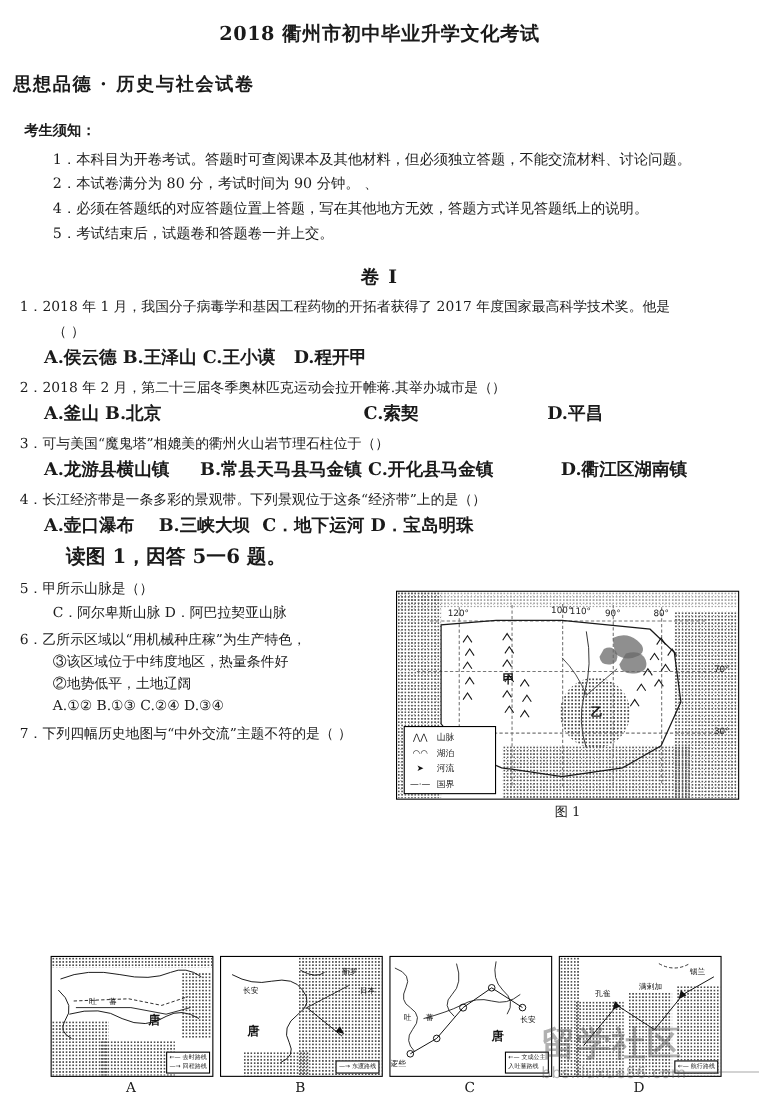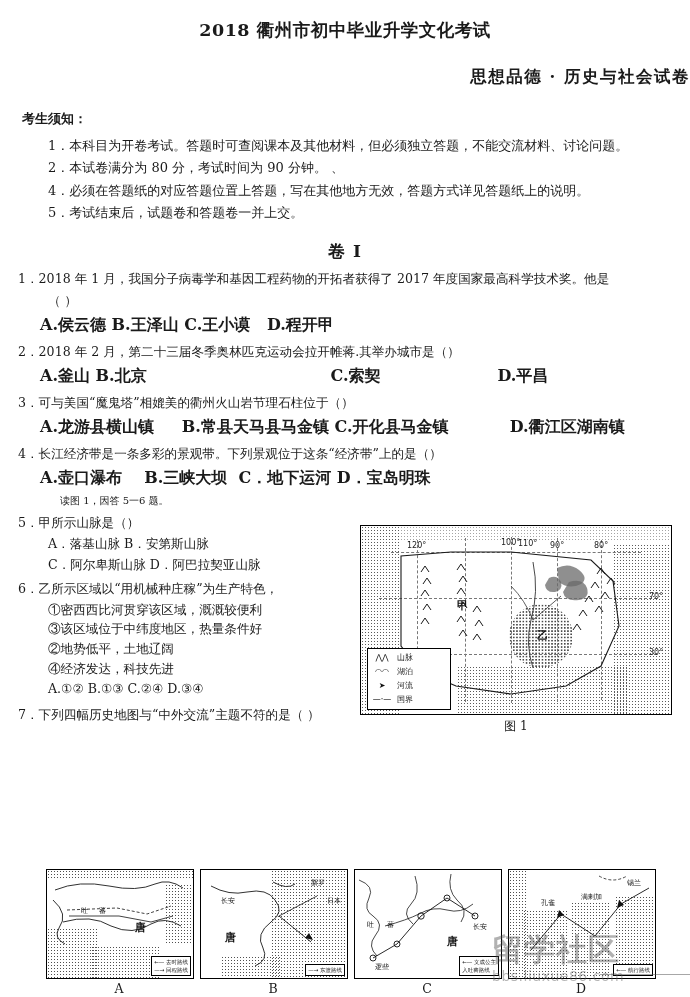--- a/index.html
+++ b/index.html
@@ -26,25 +26,26 @@
   
   .doc-title {
     text-align: center;
     font-weight: bold;
     font-size: 17.5px;
     letter-spacing: 0.5px;
     margin: 12px 0 0 0;
     padding-top: 6px;
   }
   .doc-subtitle {
-    text-align: right;
+    text-align: left;
     font-weight: bold;
     font-size: 16.5px;
     letter-spacing: 1.5px;
     margin: 24px 0 0 0;
+    padding-left: 12px;
   }
 
   
   .notice-head {
     font-size: 13px;
     font-weight: bold;
     margin: 22px 0 0 22px;
   }
   .notice-list {
     margin: 7px 0 0 0;
@@ -93,23 +94,24 @@
     font-size: 12.6px;
     line-height: 1.6;
     margin: 1px 18px 0 48px;
   }
   .q-sub {
     font-size: 12.6px;
     line-height: 1.58;
     margin: 0 18px 0 48px;
   }
   .q-readhint {
-    font-size: 10px;
+    font-size: 18px;
     line-height: 1.6;
     margin: 2px 18px 0 60px;
+    font-weight: bold;
   }
 
   
   .split {
     position: relative;
     margin-top: 2px;
   }
   .split-left {
     width: 352px;
   }
@@ -309,28 +311,25 @@
   <div class="q-opts">A.龙游县横山镇     B.常县天马县马金镇 C.开化县马金镇           D.衢江区湖南镇</div>
 
   <div class="q">4．长江经济带是一条多彩的景观带。下列景观位于这条“经济带”上的是（）</div>
   <div class="q-opts">A.壶口瀑布    B.三峡大坝  C．地下运河 D．宝岛明珠</div>
 
   <div class="q-readhint">读图 1，因答 5一6 题。</div>
 
   <div class="split">
     <div class="split-left">
       <div class="q">5．甲所示山脉是（）</div>
-      <div class="q-indent">A．落基山脉    B．安第斯山脉</div>
       <div class="q-indent">C．阿尔卑斯山脉    D．阿巴拉契亚山脉</div>
 
       <div class="q">6．乙所示区域以“用机械种庄稼”为生产特色，</div>
-      <div class="q-sub">①密西西比河贯穿该区域，溉溉较便利</div>
       <div class="q-sub">③该区域位于中纬度地区，热量条件好</div>
       <div class="q-sub">②地势低平，土地辽阔</div>
-      <div class="q-sub">④经济发达，科技先进</div>
       <div class="q-sub">A.①②  B.①③  C.②④  D.③④</div>
     </div>
 
     <div class="fig1-wrap">
       <div class="fig1-box">
 
         <div class="ocean" style="left:0; top:0; width:40px; height:188px;"></div>
 
         <div class="ocean" style="left:252px; top:18px; width:58px; height:170px;"></div>
 
@@ -469,21 +468,21 @@
           <circle cx="18" cy="88" r="3" fill="none" stroke="#111" stroke-width="0.9"></circle>
           <circle cx="42" cy="74" r="3" fill="none" stroke="#111" stroke-width="0.9"></circle>
           <circle cx="66" cy="46" r="3.2" fill="none" stroke="#111" stroke-width="0.9"></circle>
           <circle cx="92" cy="28" r="3" fill="none" stroke="#111" stroke-width="0.9"></circle>
           <circle cx="120" cy="46" r="3" fill="none" stroke="#111" stroke-width="0.9"></circle>
         </svg>
         <div class="tiny-cn" style="left:12px;top:50px;">吐</div>
         <div class="tiny-cn" style="left:32px;top:50px;">蕃</div>
         <div class="big-cn" style="left:92px;top:64px;">唐</div>
         <div class="tiny-cn" style="left:118px;top:52px;">长安</div>
-        <div class="tiny-cn" style="left:20px;top:92px;">逻些</div>
+        <div class="tiny-cn" style="left:0;top:92px;">逻些</div>
         <div class="map-key">
           <div>←— <span>文成公主</span></div>
           <div><span>入吐蕃路线</span></div>
         </div>
       </div>
       <div class="map-label">C</div>
     </div>
 
     <div class="map-cell">
       <div class="map-frame">

